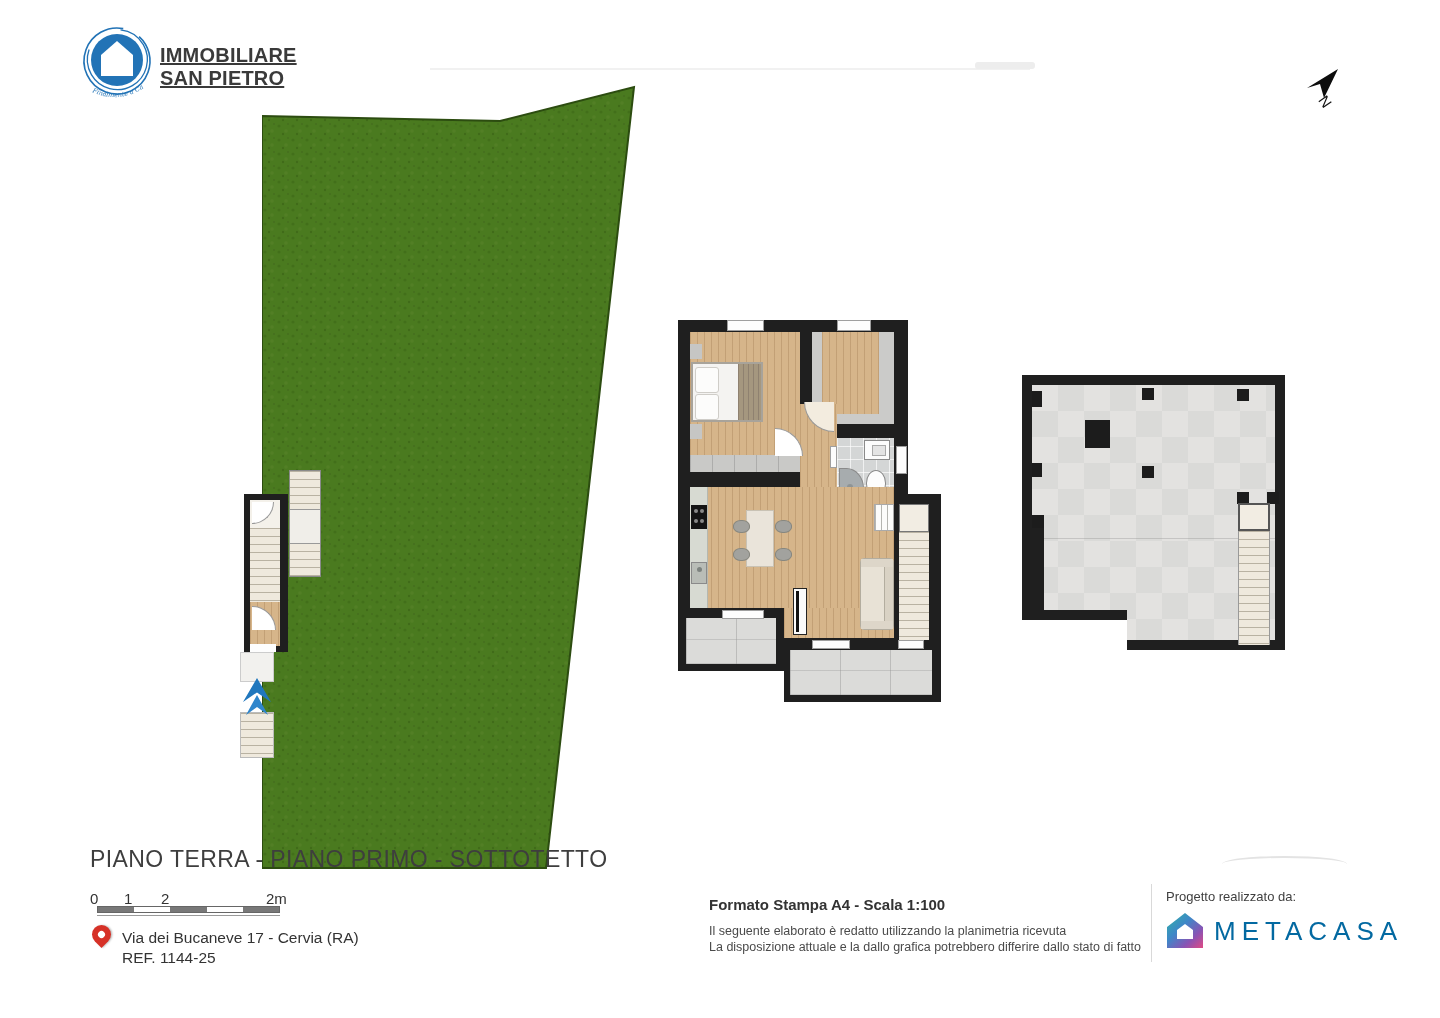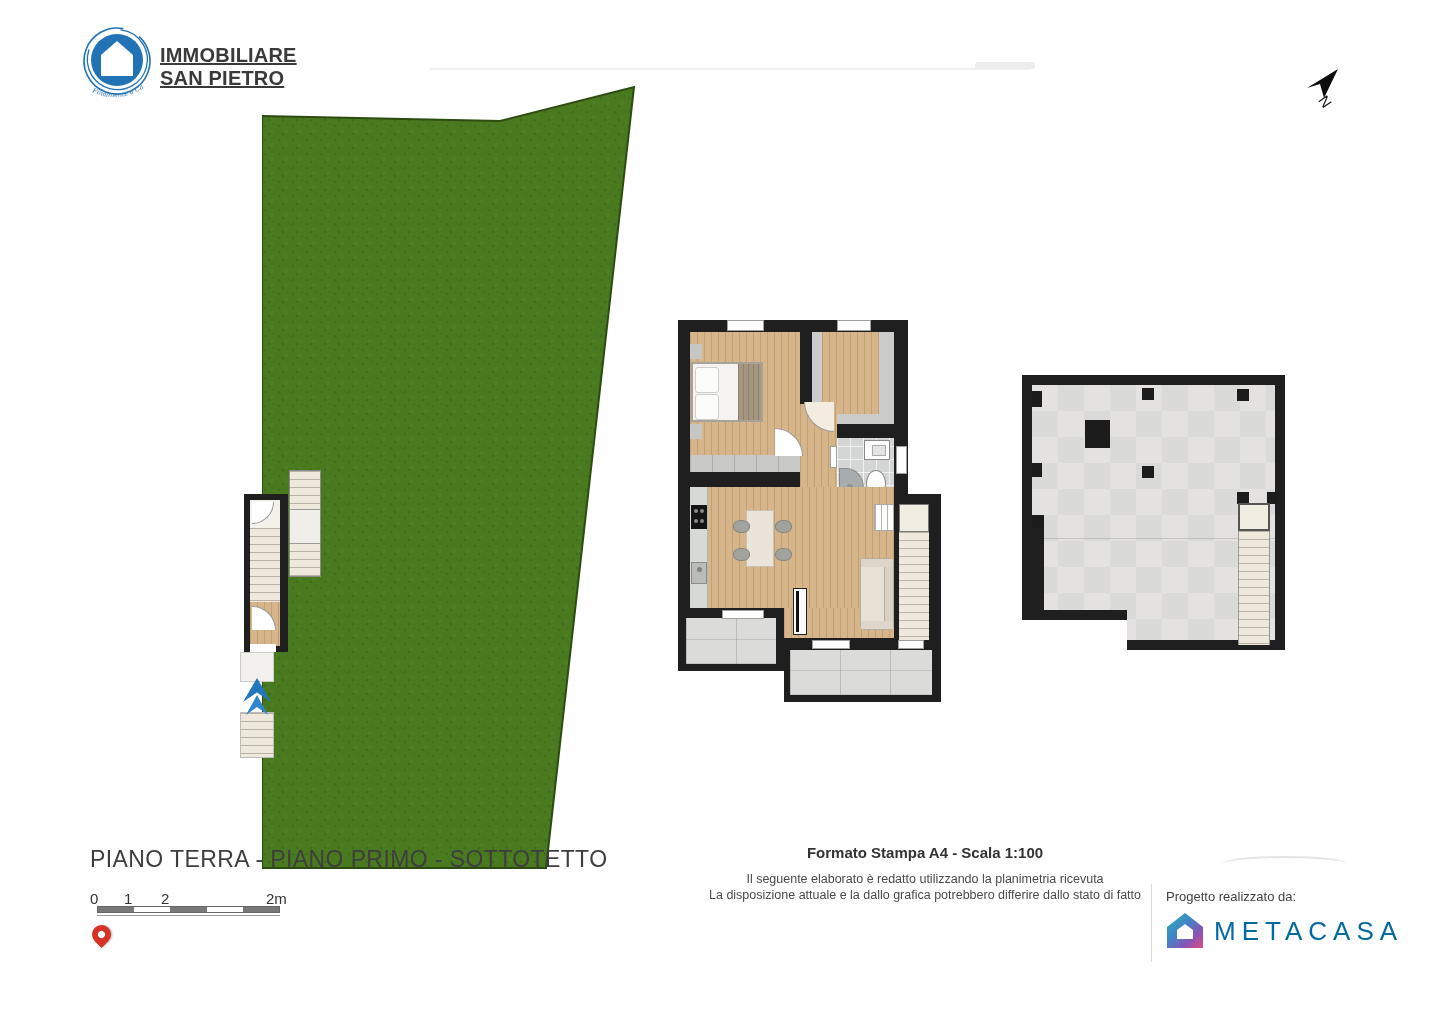--- a/index.html
+++ b/index.html
@@ -48,21 +48,21 @@
   .scalebar{position:absolute;left:97px;top:906px;width:181px;height:5px;border:1px solid #666;
             display:flex;box-sizing:content-box;}
   .scalebar span{flex:1;}
   .scalebar span:nth-child(odd){background:#787878;}
   .scalebar span:nth-child(even){background:#fff;}
   .scalebar-under{position:absolute;left:97px;top:915px;width:183px;height:1px;background:#9a9a9a;}
   .pin{position:absolute;left:92px;top:925px;width:19px;height:19px;background:#d63127;
        border-radius:50% 50% 50% 0;transform:rotate(-45deg);box-shadow:1px 1px 2px rgba(0,0,0,.25);}
   .pin::after{content:"";position:absolute;left:6px;top:6px;width:7px;height:7px;background:#fff;border-radius:50%;}
   .addr{position:absolute;left:122px;top:928px;font-size:15.5px;line-height:20px;color:#333;}
-  .print-block{position:absolute;right:299px;top:844px;text-align:center;}
+  .print-block{position:absolute;right:299px;top:896px;text-align:left;}
   .print-title{font-size:15px;font-weight:700;color:#333;}
   .disclaimer{margin-top:11px;font-size:12.5px;line-height:15.5px;color:#4a4a4a;}
   .vdivider{position:absolute;left:1151px;top:884px;width:1px;height:78px;background:#d9d9d9;}
   .credit-label{position:absolute;left:1166px;top:889px;font-size:13px;color:#3f3f3f;}
   .metacasa-text{position:absolute;left:1214px;top:916px;font-size:26px;font-weight:300;
                  letter-spacing:6px;color:#0369a1;}
   .north-n{position:absolute;left:1320px;top:93px;font-size:15px;color:#111;transform:rotate(55deg);}
   .tagline-wrap{position:absolute;left:80px;top:24px;}
 </style>
 </head>
@@ -234,20 +234,24 @@
   <div class="scalebar">
     <span></span>
       <span></span>
       <span></span>
       <span></span>
       <span></span>
   </div>
   <div class="scalebar-under"></div>
 
   <div class="pin"></div>
+  <div class="addr">
+    <div>Via dei Bucaneve 17 - Cervia (RA)</div>
+    <div>REF. 1144-25</div>
+  </div>
 
   <div class="print-block">
     <div class="print-title">Formato Stampa A4 - Scala 1:100</div>
     <div class="disclaimer">
       <div>Il seguente elaborato è redatto utilizzando la planimetria ricevuta</div>
       <div>La disposizione attuale e la dallo grafica potrebbero differire dallo stato di fatto</div>
     </div>
   </div>
 
   <div class="vdivider"></div>

